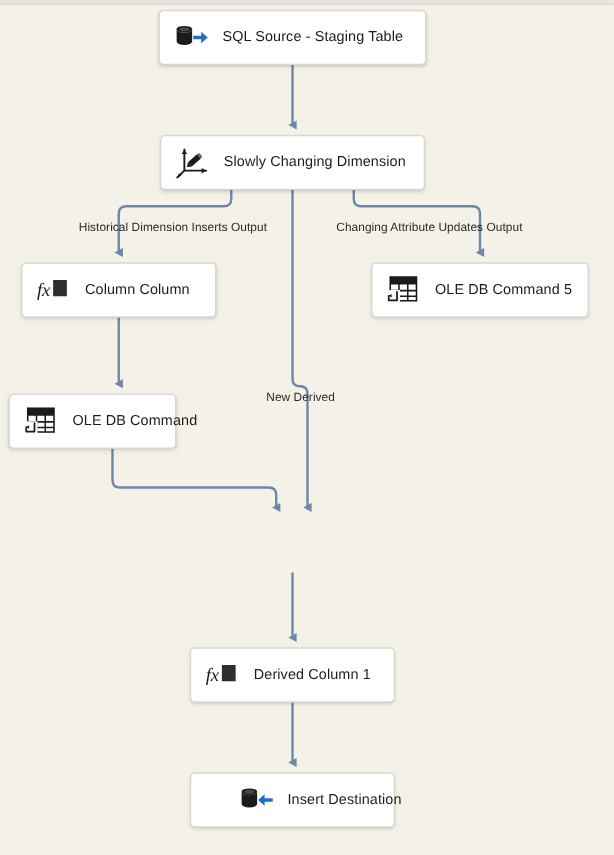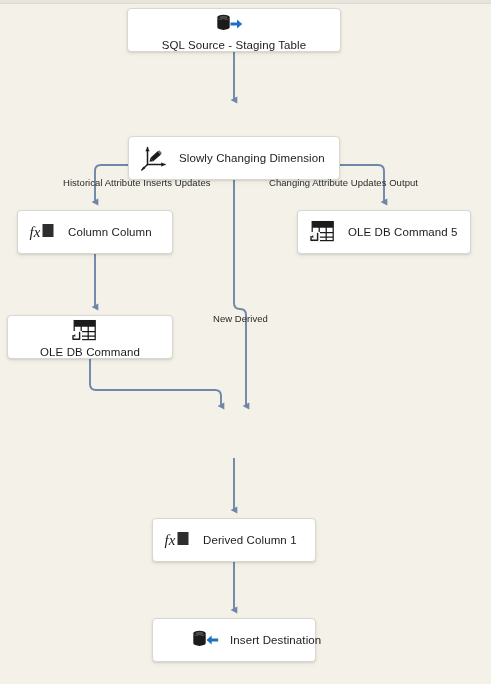--- a/index.html
+++ b/index.html
@@ -99,33 +99,33 @@
       <path d="M95,254 L95,307" marker-end="url(#arrow)"></path>
 
       <path d="M90,359 L90,384 Q90,390 96,390 L215,390 Q221,390 221,396 L221,406" marker-end="url(#arrow)"></path>
 
       <path d="M234,458 L234,510" marker-end="url(#arrow)"></path>
 
       <path d="M234,562 L234,610" marker-end="url(#arrow)"></path>
     </g>
   </svg>
 
-  <div class="node" style="left:127px; top:8px; width:214px; height:44px;flex-direction:column;">
+  <div class="node" style="left:127px; top:8px; width:214px; height:44px;">
     <span class="node-icon">
       <svg width="28" height="24" viewBox="0 0 28 24">
         <ellipse cx="8.5" cy="5.4" rx="6.2" ry="2.7" fill="#1b1b1b"></ellipse>
         <path d="M2.3,5.4 L2.3,15.2 A6.2,2.7 0 0 0 14.7,15.2 L14.7,5.4 A6.2,2.7 0 0 1 2.3,5.4 Z" fill="#1b1b1b"></path>
         <ellipse cx="8.5" cy="5.4" rx="4.0" ry="1.6" fill="#4a4a4a"></ellipse>
         <path d="M15.5,10.6 L22.0,10.6 L22.0,7.4 L27.2,12.0 L22.0,16.6 L22.0,13.4 L15.5,13.4 Z" fill="#1f6fc4"></path>
       </svg>
     </span>
     <span class="node-label">SQL Source - Staging Table</span>
   </div>
 
-  <div class="node" style="left:128px; top:108px; width:212px; height:44px;margin-top:28px;">
+  <div class="node" style="left:128px; top:108px; width:212px; height:44px;">
     <span class="node-icon">
       <svg width="28" height="26" viewBox="0 0 28 26">
         <g stroke="#1b1b1b" stroke-width="1.5" fill="none" stroke-linecap="round">
           <path d="M7.5,2.5 L7.5,19.5 L25.0,19.5"></path>
           <path d="M7.5,19.5 L1.8,25.0"></path>
         </g>
         <path d="M7.5,2.5 L5.3,6.2 L9.7,6.2 Z" fill="#1b1b1b"></path>
         <path d="M25.0,19.5 L21.3,17.3 L21.3,21.7 Z" fill="#1b1b1b"></path>
         <path d="M1.8,25.0 L5.2,23.6 L3.2,21.6 Z" fill="#1b1b1b"></path>
         <g transform="rotate(-42 16 11)">
@@ -160,21 +160,21 @@
         <rect x="0.6" y="13.0" width="10.4" height="10.8" fill="#f6f6f6"></rect>
         <g stroke="#1b1b1b" stroke-width="1.4" fill="none" stroke-linecap="round" stroke-linejoin="round">
           <path d="M8.6,14.4 L8.6,21.2 L2.0,21.2 L2.0,17.6"></path>
         </g>
         <path d="M2.0,17.6 L4.3,19.0 L4.3,16.2 Z" fill="#1b1b1b"></path>
       </svg>
     </span>
     <span class="node-label">OLE DB Command 5</span>
   </div>
 
-  <div class="node" style="left:7px; top:315px; width:166px; height:44px;flex-direction:column;">
+  <div class="node" style="left:7px; top:315px; width:134px; height:44px;">
     <span class="node-icon">
       <svg width="28" height="26" viewBox="0 0 28 26">
         <g stroke="#1b1b1b" stroke-width="1.25" fill="none">
           <rect x="3.2" y="2.6" width="21.0" height="19.0"></rect>
           <path d="M3.2,8.0 L24.2,8.0 M3.2,13.5 L24.2,13.5 M3.2,18.0 L24.2,18.0"></path>
           <path d="M10.2,2.6 L10.2,21.6 M17.2,2.6 L17.2,21.6"></path>
         </g>
         <rect x="3.2" y="2.6" width="21.0" height="5.4" fill="#1b1b1b"></rect>
         <rect x="0.6" y="13.0" width="10.4" height="10.8" fill="#ffffff"></rect>
         <g stroke="#1b1b1b" stroke-width="1.4" fill="none" stroke-linecap="round" stroke-linejoin="round">
@@ -202,19 +202,19 @@
       <svg width="28" height="24" viewBox="0 0 28 24">
         <ellipse cx="8.5" cy="5.4" rx="6.2" ry="2.7" fill="#1b1b1b"></ellipse>
         <path d="M2.3,5.4 L2.3,15.2 A6.2,2.7 0 0 0 14.7,15.2 L14.7,5.4 A6.2,2.7 0 0 1 2.3,5.4 Z" fill="#1b1b1b"></path>
         <ellipse cx="8.5" cy="5.4" rx="4.0" ry="1.6" fill="#4a4a4a"></ellipse>
         <path d="M27.2,10.6 L20.7,10.6 L20.7,7.4 L15.5,12.0 L20.7,16.6 L20.7,13.4 L27.2,13.4 Z" fill="#1f6fc4"></path>
       </svg>
     </span>
     <span class="node-label">Insert Destination</span>
   </div>
 
-  <div class="edge-label" style="left:63px; top:177px;">Historical Attribute Inserts Updates</div>
+  <div class="edge-label" style="left:63px; top:177px;">Historical Dimension Inserts Output</div>
 
   <div class="edge-label" style="left:257px; top:177px;margin-left:12px;">Changing Attribute Updates Output</div>
 
   <div class="edge-label" style="left:213px; top:313px;">New Derived</div>
 
 </div>
 
 </body></html>

